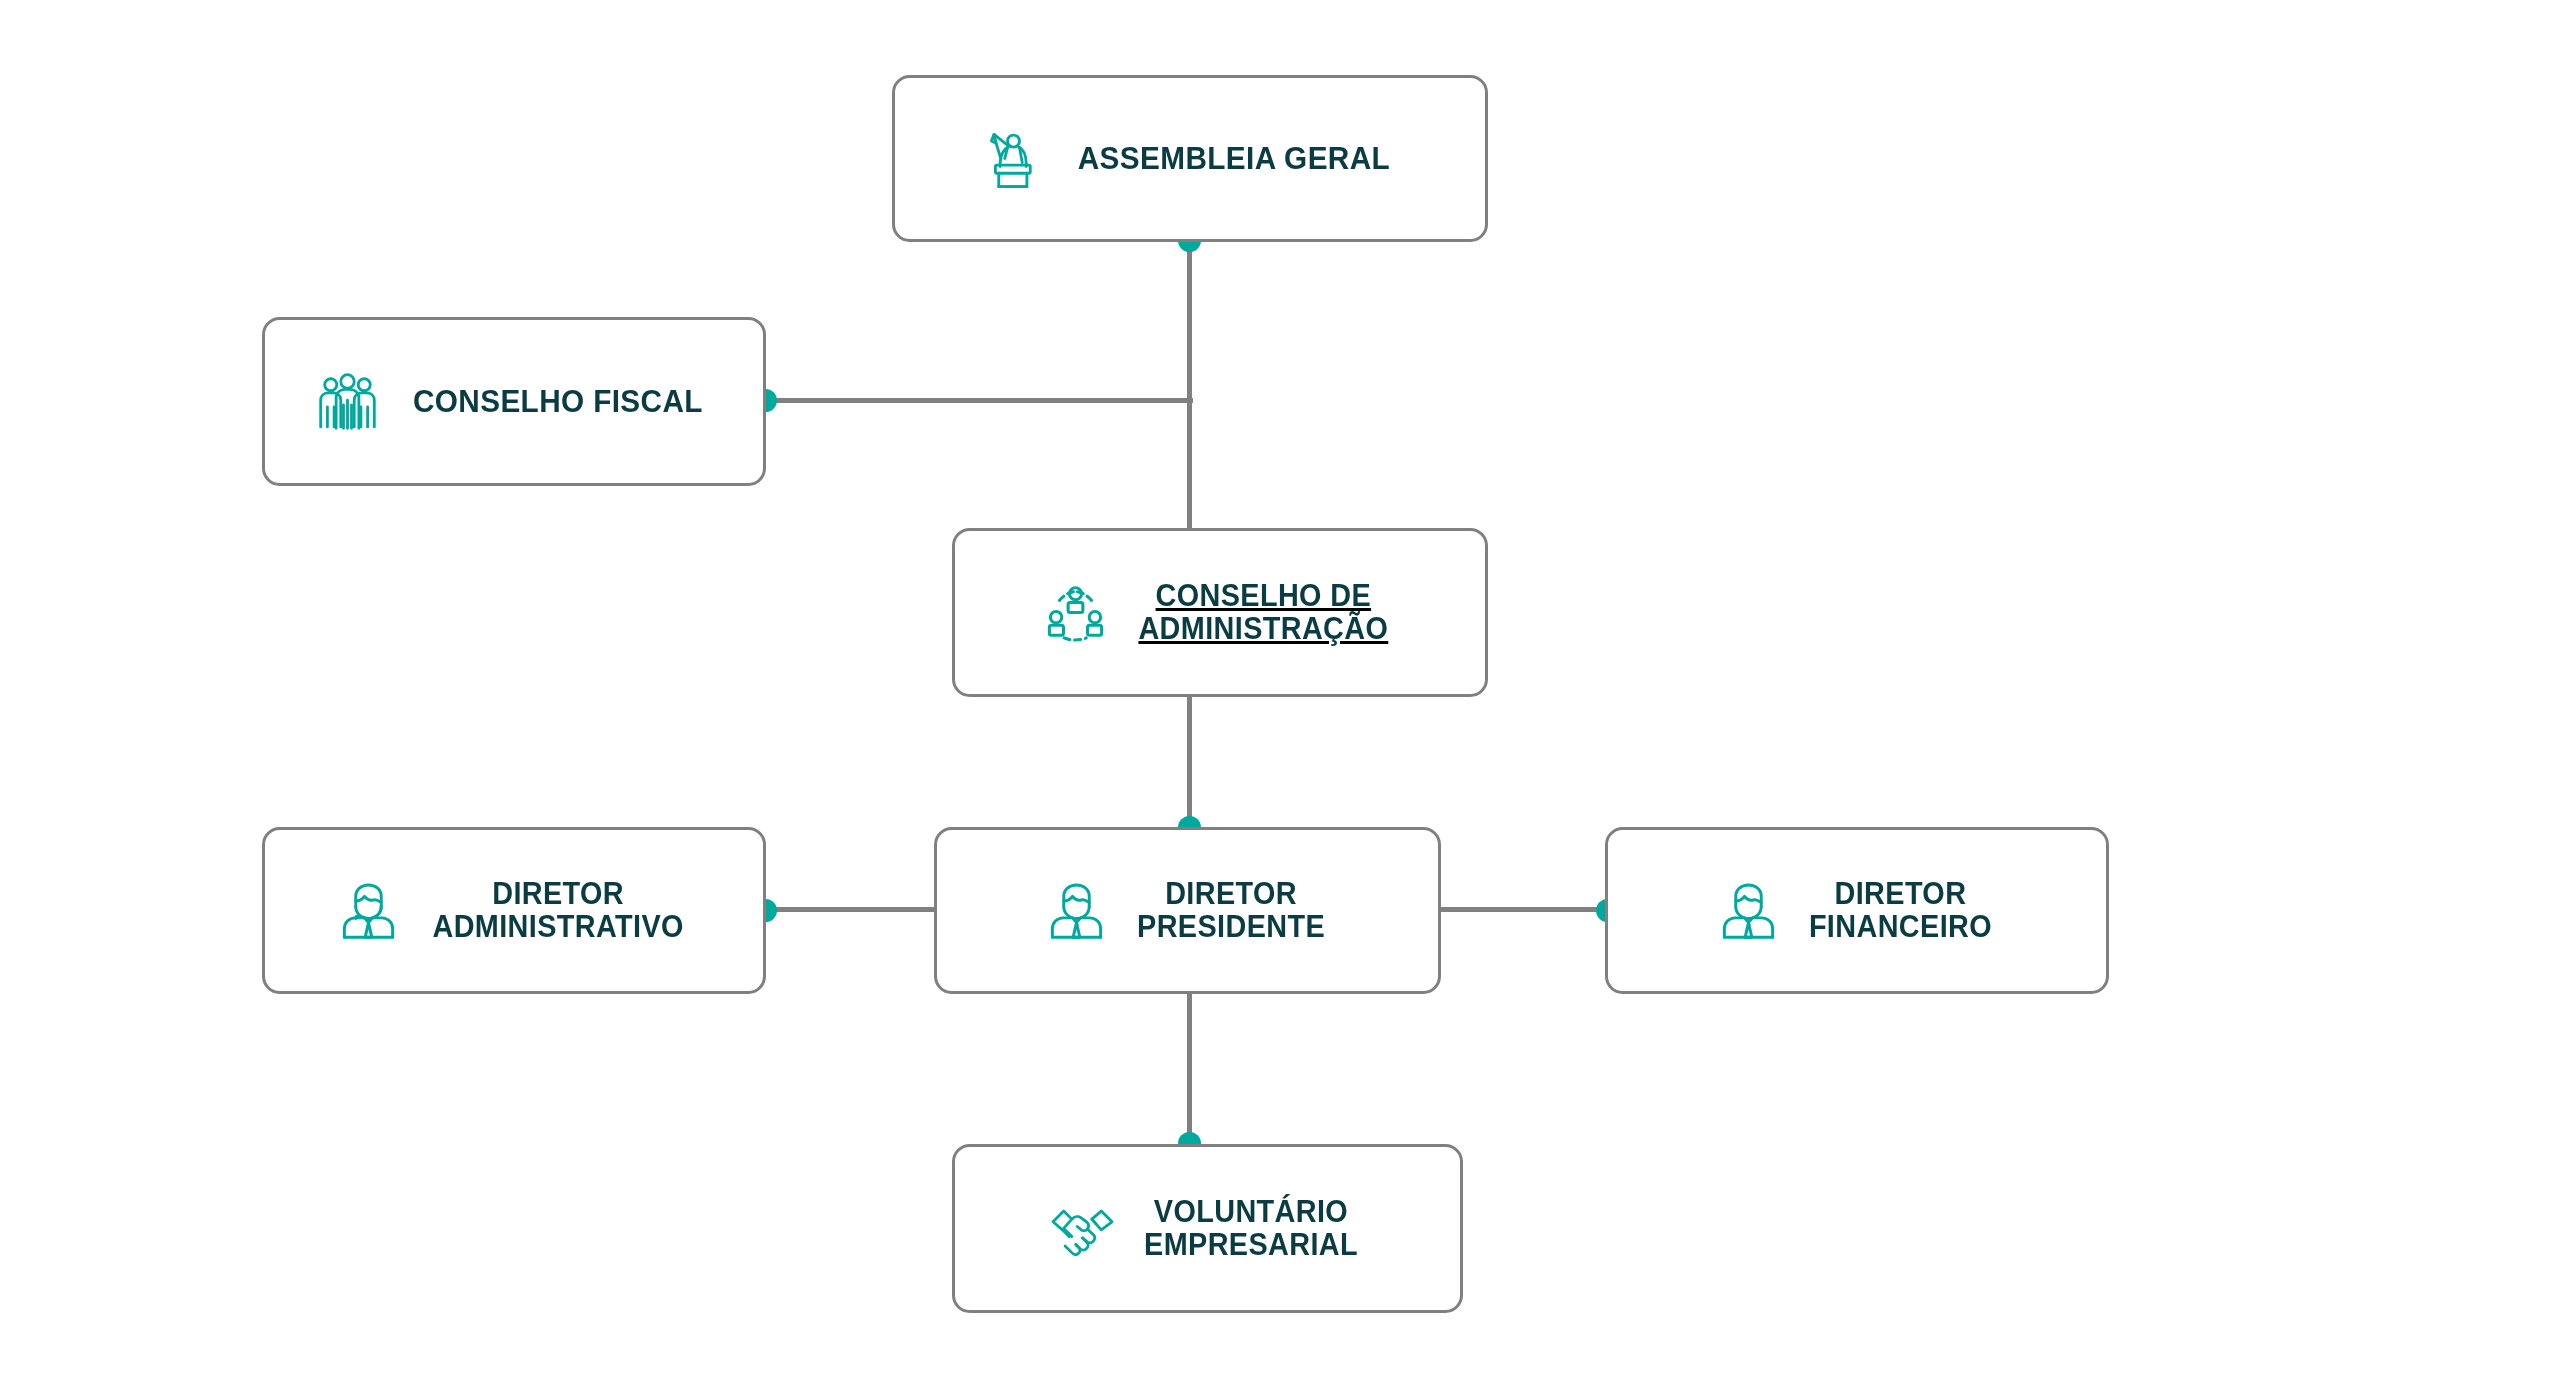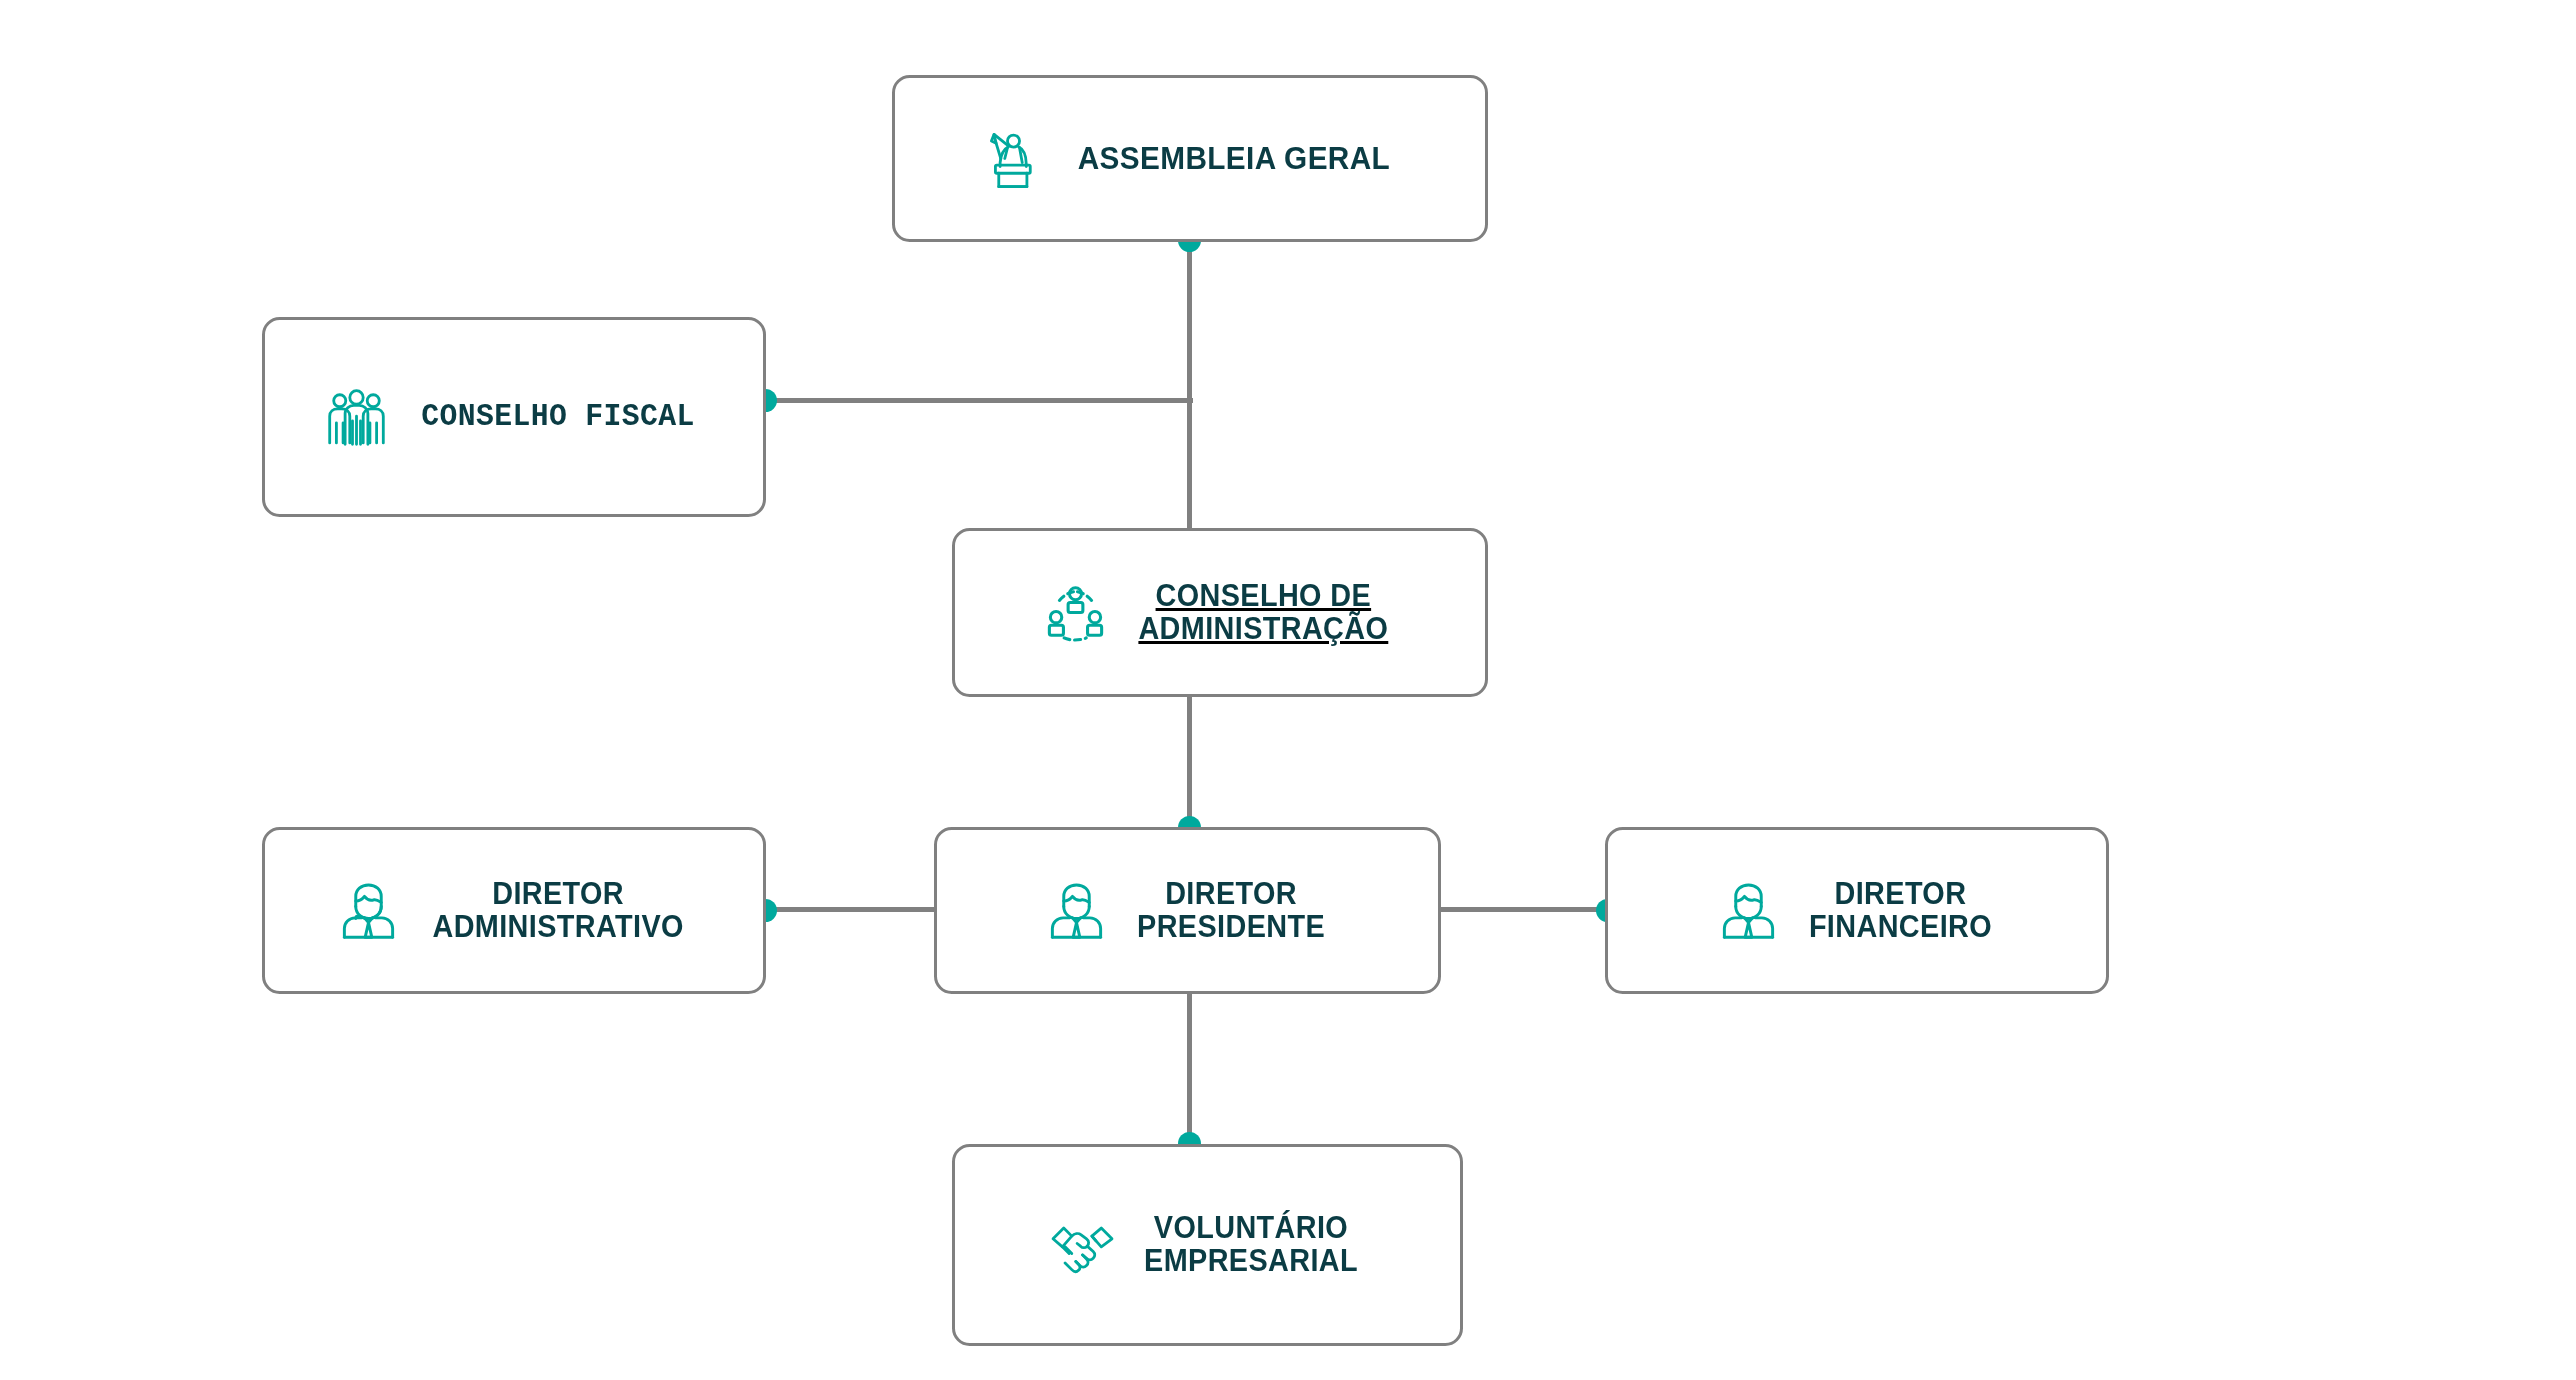--- a/index.html
+++ b/index.html
@@ -67,26 +67,26 @@
     line-height: 1.06;
     letter-spacing: 0.4px;
     text-align: center;
     white-space: pre-line;
     transform: scaleX(0.93);
     transform-origin: center;
   }
 
   
   #node-assembleia      { left:892px; top:75px;  width:596px; height:167px; }
-  #node-conselho-fiscal { left:262px;  top:317px;  width:504px; height:200px;font-family:Liberation Mono, monospace; }
+  #node-conselho-fiscal { left:262px;  top:317px;  width:504px; height:169px; }
   #node-conselho-adm    { left:952px; top:528px;  width:536px; height:169px;text-decoration:underline; }
   #node-dir-adm         { left:262px;  top:827px; width:504px; height:167px; }
   #node-dir-presidente  { left:934px; top:827px; width:507px; height:167px; }
   #node-dir-financeiro  { left:1605px; top:827px; width:504px; height:167px; }
-  #node-voluntario      { left:952px; top:1144px; width:511px; height:202px; }
+  #node-voluntario      { left:952px; top:1144px; width:511px; height:169px; }
 
   
   #node-assembleia .label,
   #node-conselho-fiscal .label { font-size: 32px; }
 </style>
 </head>
 <body>
 
 <div id="canvas">
 

